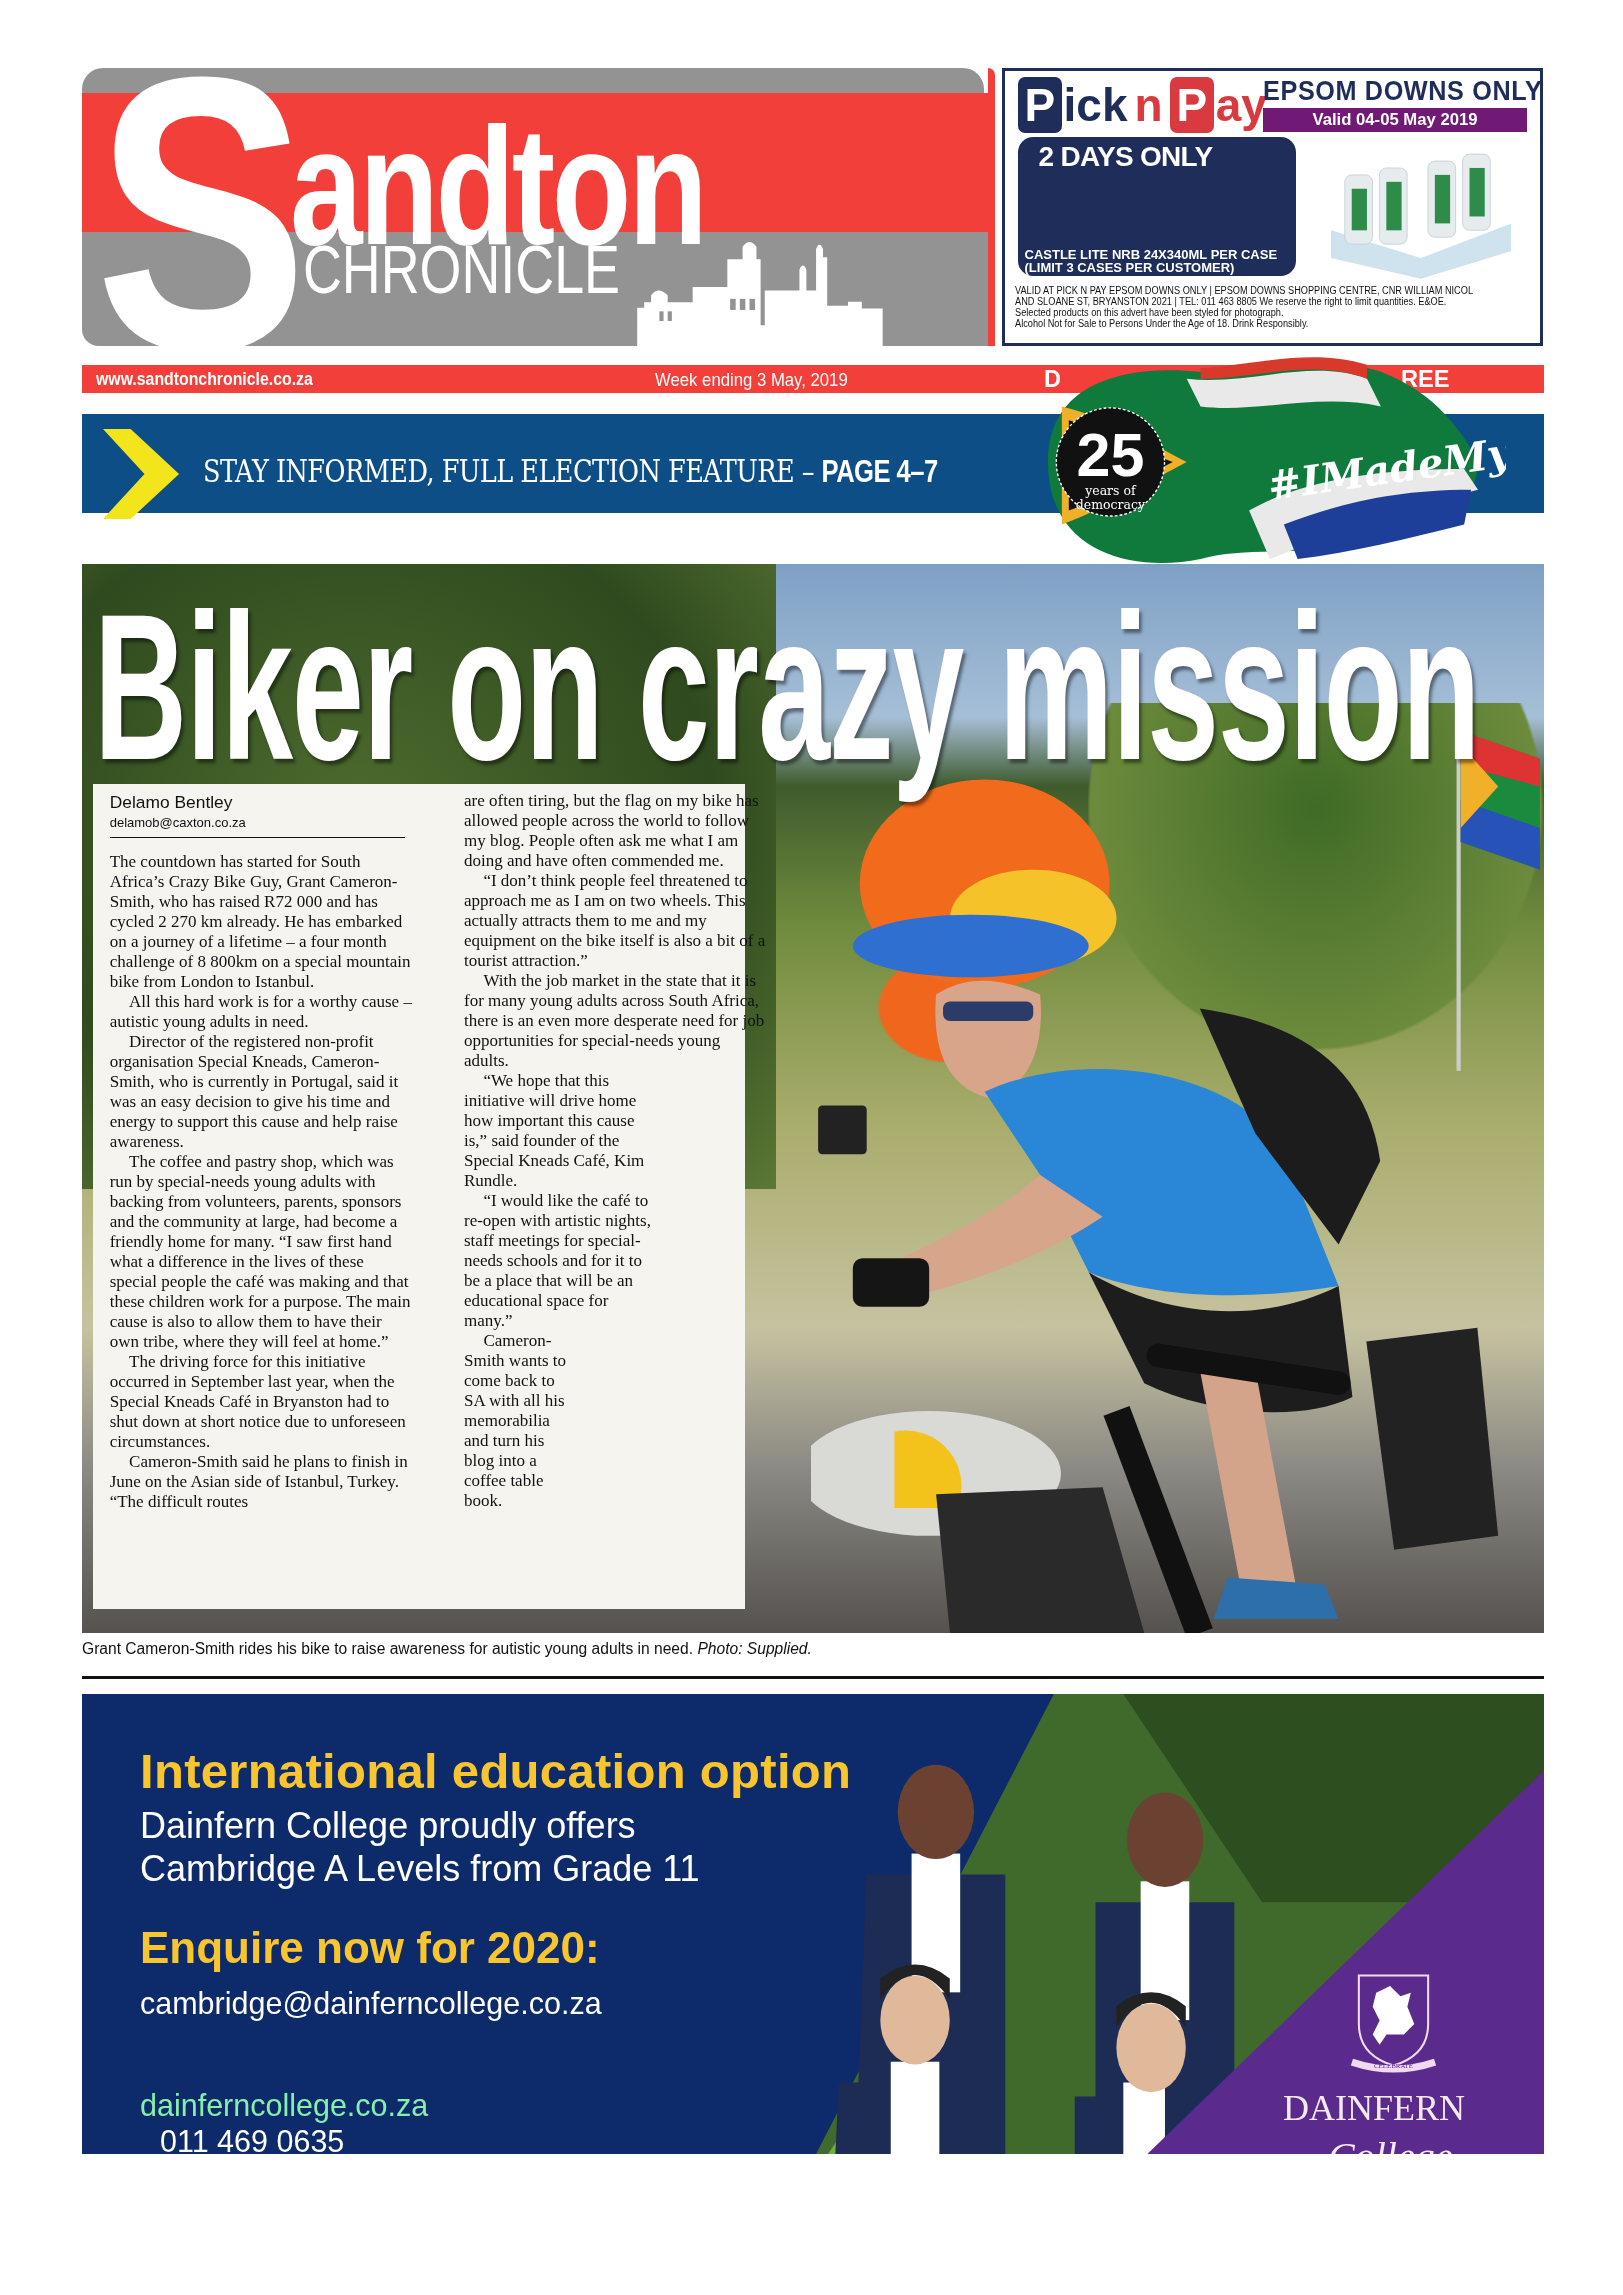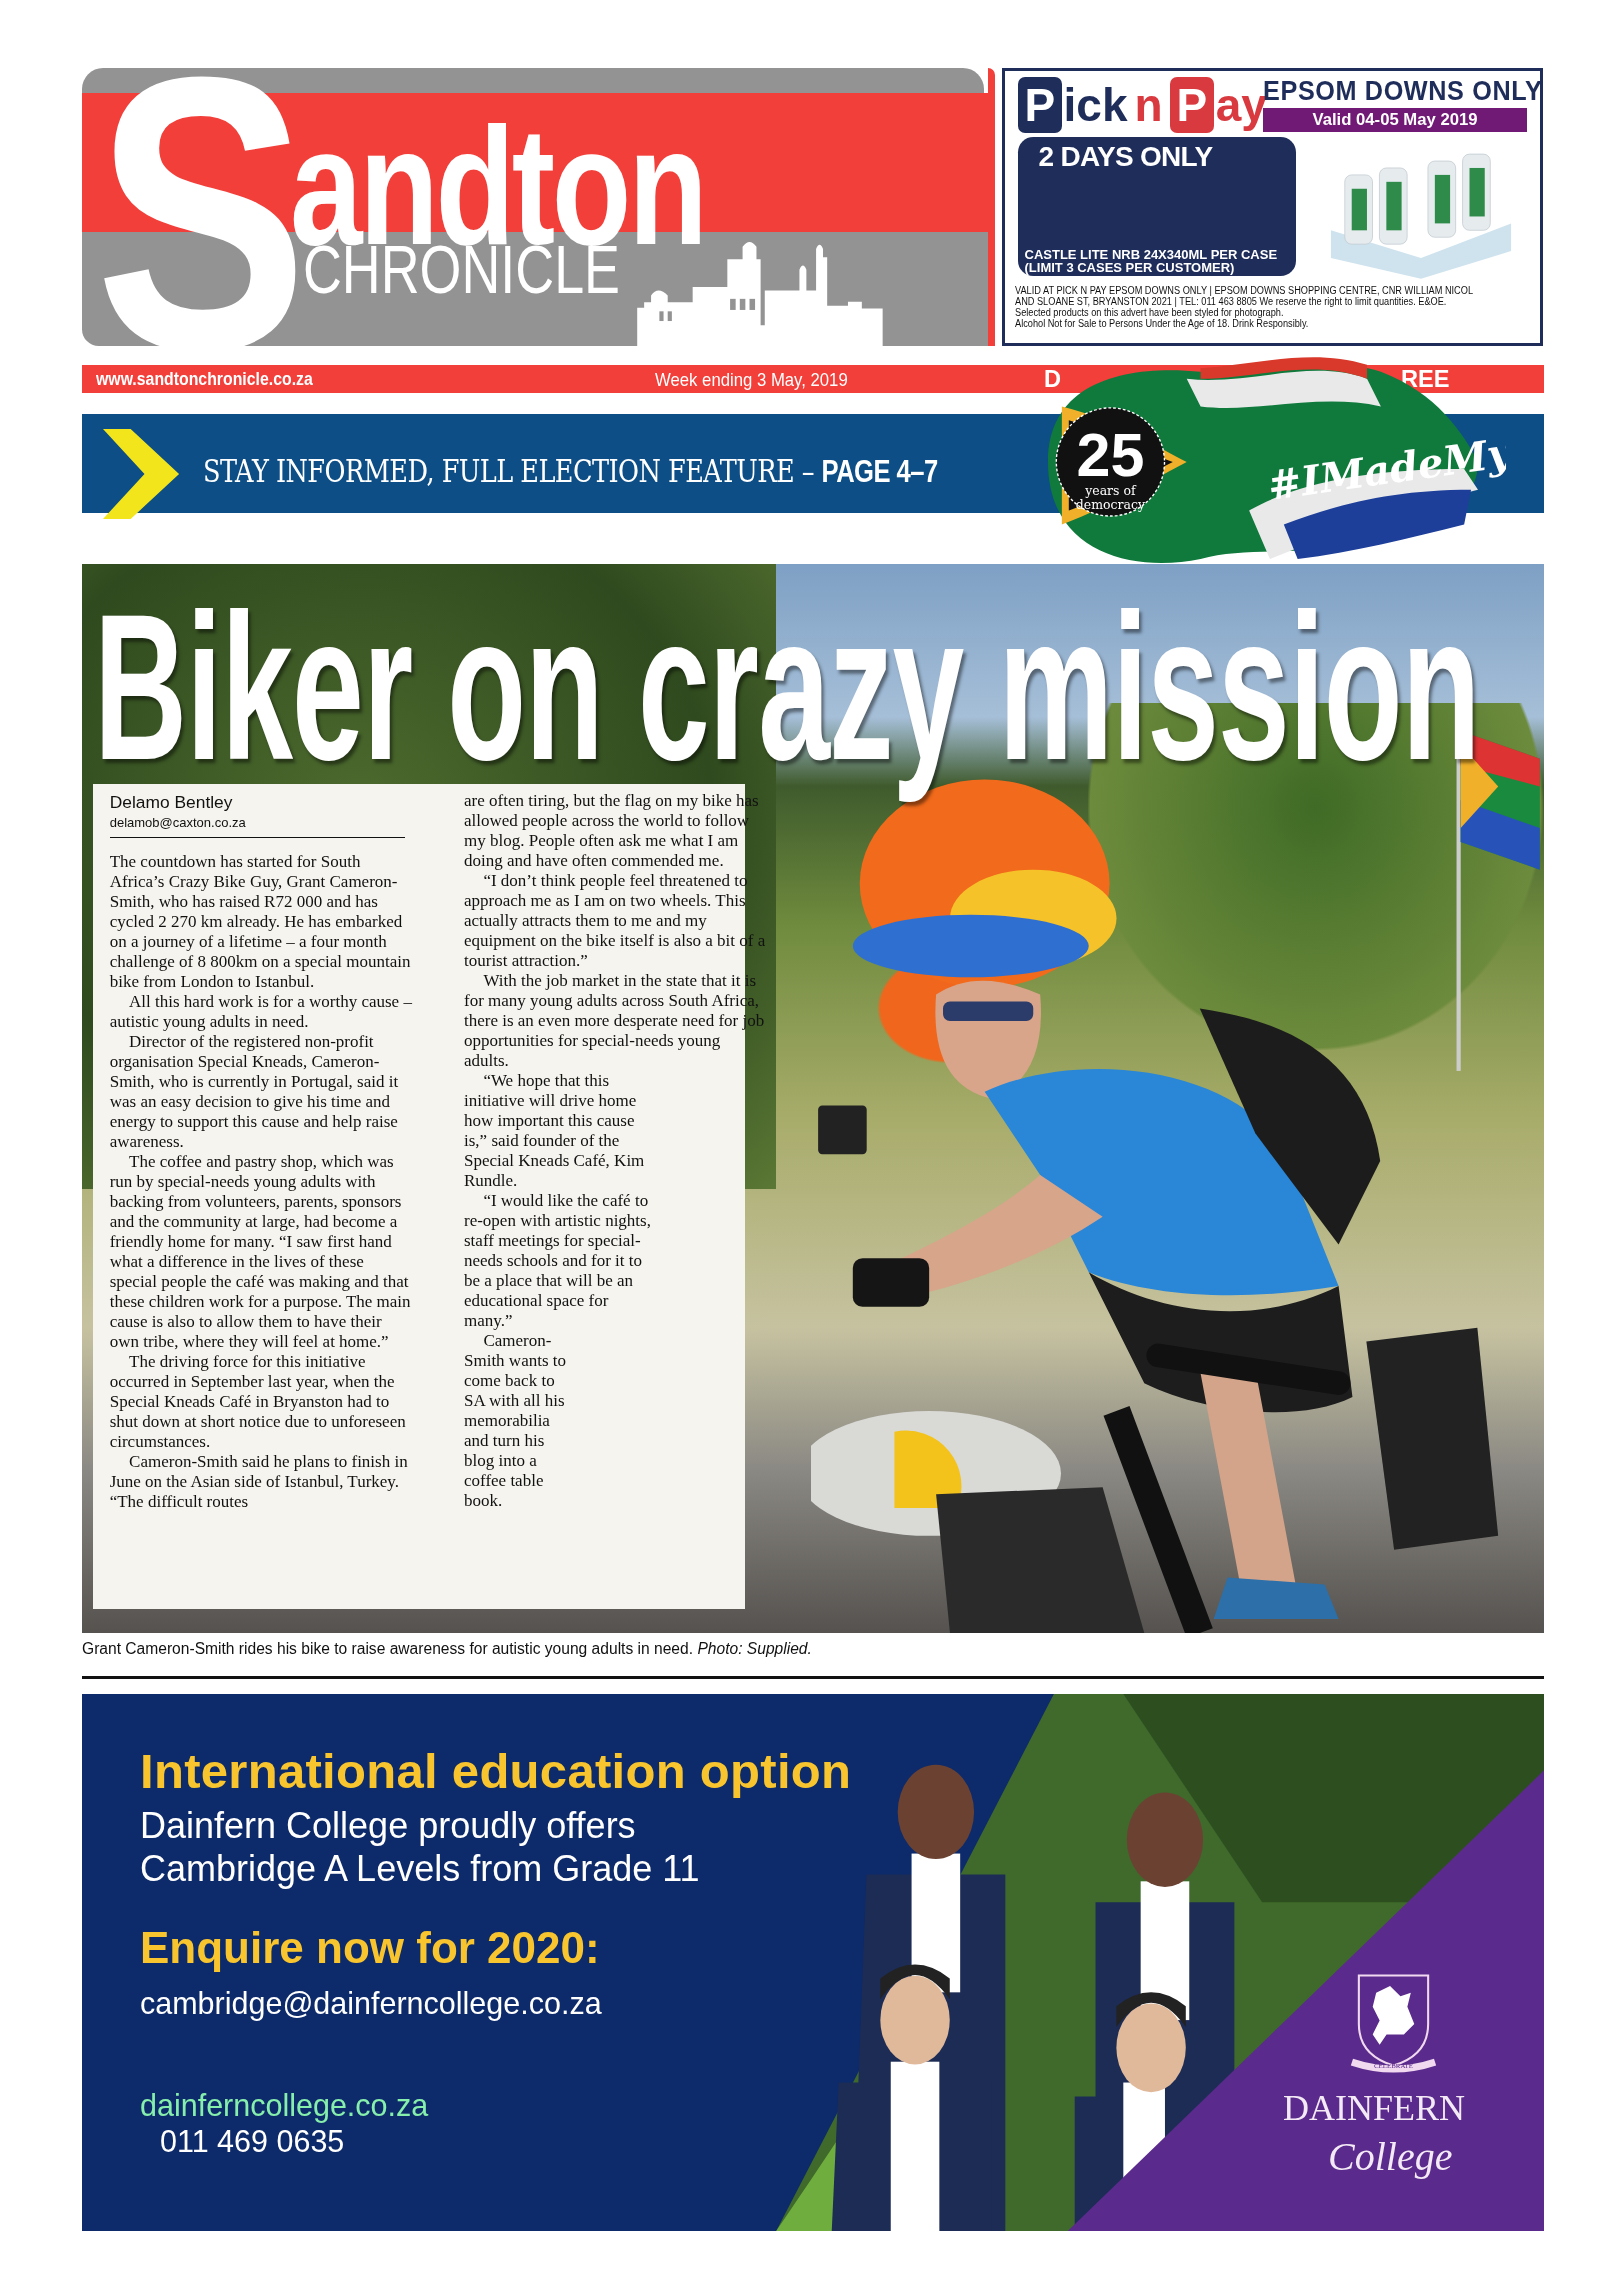--- a/index.html
+++ b/index.html
@@ -65,21 +65,21 @@
   #col1{left:16.7px;top:68px;width:305px;}
   #col2{left:329px;top:7px;width:305px;margin-left:42px;}
   #col2 .narrow{width:187px;}
   #col2 .narrower{width:104px;}
 
   #caption{left:82px;top:1640px;font-size:15.6px;white-space:nowrap;}
   #caption i{font-style:italic;}
   #divider{left:82px;top:1676px;width:1462px;height:2.8px;background:#111;}
 
   
-  #dainfern{left:82px;top:1694px;width:1462px;height:537px;background:#0d2a6a;overflow:hidden;}
+  #dainfern{left:82px;top:1694px;width:1462px;height:460px;background:#0d2a6a;overflow:hidden;}
   #dainfern .photo{left:0;top:0;width:1462px;height:537px;}
   #dainfern .h1{left:58px;top:49px;font-weight:700;font-size:49px;color:#f8c52e;white-space:nowrap;letter-spacing:0.3px;}
   #dainfern .l1{left:58px;top:111px;font-size:36px;color:#fff;white-space:nowrap;}
   #dainfern .l2{left:58px;top:154px;font-size:36px;color:#fff;white-space:nowrap;}
   #dainfern .h2{left:58px;top:229px;font-weight:700;font-size:44px;color:#f8c52e;white-space:nowrap;}
   #dainfern .mail{left:58px;top:292px;font-size:30.5px;color:#fff;white-space:nowrap;}
   #dainfern .web{left:58px;top:394px;font-size:30.5px;color:#86efac;white-space:nowrap;}
   #dainfern .tel{left:58px;top:430px;font-size:30.5px;color:#fff;white-space:nowrap;margin-left:20px;}
   #dainfern .crest{left:1263px;top:278px;width:97px;height:104px;}
   #dainfern .name{left:1201px;top:393px;font-family:"Liberation Serif",serif;font-size:36px;color:#f4eaf6;white-space:nowrap;}

